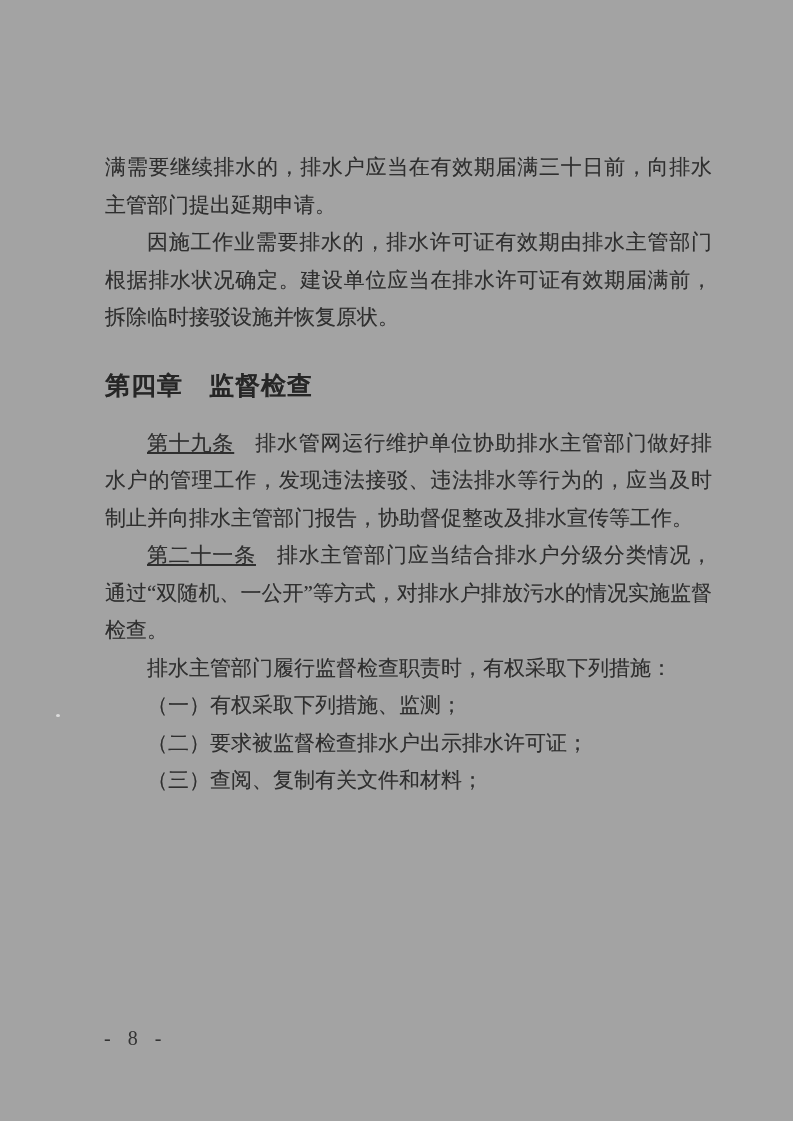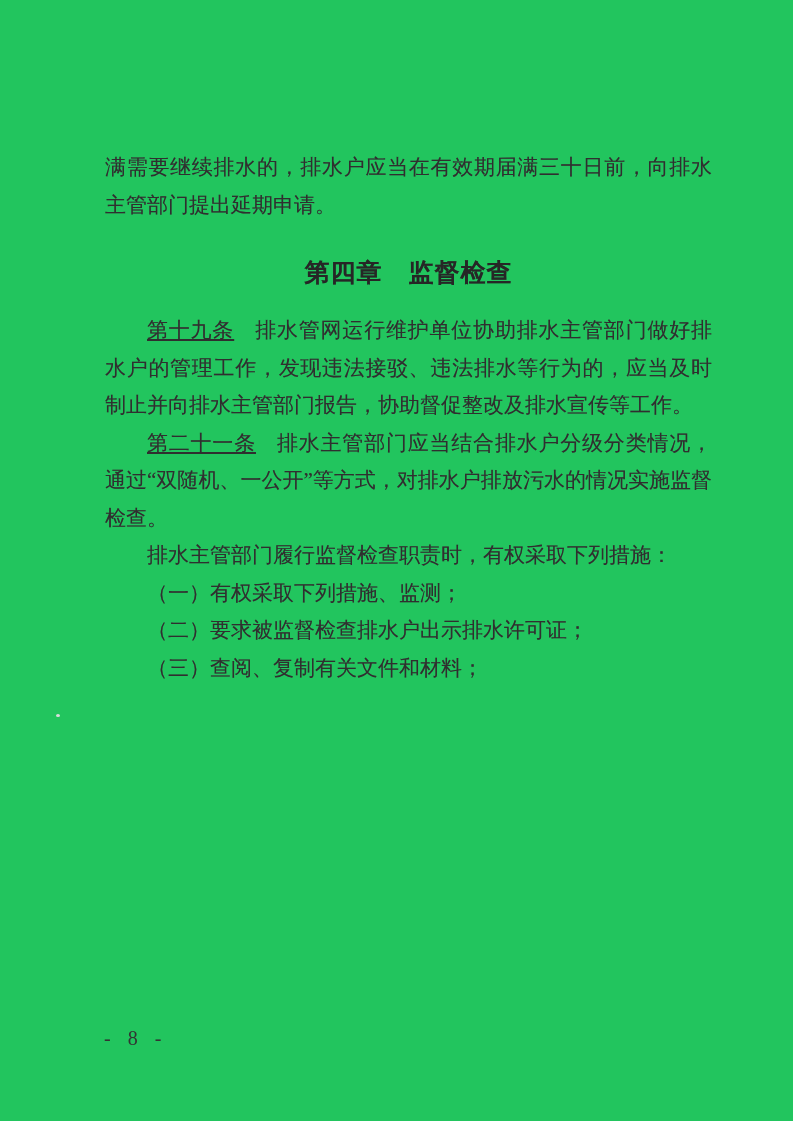--- a/index.html
+++ b/index.html
@@ -6,21 +6,21 @@
   body {
     width: 793px;
     height: 1121px;
     background: #fbfbfb;
     position: relative;
     overflow: hidden;
   }
   .page {
     position: absolute;
     inset: 0;
-    background: #22c55e;
+    background: #a3a3a3;
     color: #2f2f2f;
     font-family: "Liberation Serif", "DejaVu Serif", serif;
   }
   .doc {
     position: absolute;
     left: 105px;
     top: 149px;
     width: 607px;
     font-size: 21px;
     line-height: 37.5px;
@@ -28,21 +28,20 @@
     text-shadow: 0 0 0.5px rgba(70,70,70,0.55);
   }
   .doc p { margin: 0; }
   .indent { text-indent: 2em; }
   .chapter-title {
     font-family: "DejaVu Sans", "Liberation Sans", sans-serif;
     font-weight: 700;
     font-size: 25px;
     line-height: 30px;
     letter-spacing: 1px;
-    text-align: center;
     text-indent: 0;
     margin: 34px 0 24px 0;
     color: #262626;
     text-shadow: 0 0 0.5px rgba(40,40,40,0.6);
   }
   .art-label { margin-right: 1em; text-decoration: underline; }
   .page-number {
     position: absolute;
     left: 104px;
     top: 1026px;
@@ -64,20 +63,21 @@
 </style>
 </head>
 <body>
 
 <div class="page">
 
   <div class="doc">
 
     <p>满需要继续排水的，排水户应当在有效期届满三十日前，向排水主管部门提出延期申请。</p>
 
+    <p class="indent">因施工作业需要排水的，排水许可证有效期由排水主管部门根据排水状况确定。建设单位应当在排水许可证有效期届满前，拆除临时接驳设施并恢复原状。</p>
 
     <h2 class="chapter-title">第四章　监督检查</h2>
 
     <p class="indent"><span class="art-label">第十九条</span><span>排水管网运行维护单位协助排水主管部门做好排水户的管理工作，发现违法接驳、违法排水等行为的，应当及时制止并向排水主管部门报告，协助督促整改及排水宣传等工作。</span></p>
 
 
     <p class="indent"><span class="art-label">第二十一条</span><span>排水主管部门应当结合排水户分级分类情况，通过“双随机、一公开”等方式，对排水户排放污水的情况实施监督检查。</span></p>
 
     <p class="indent">排水主管部门履行监督检查职责时，有权采取下列措施：</p>
 

